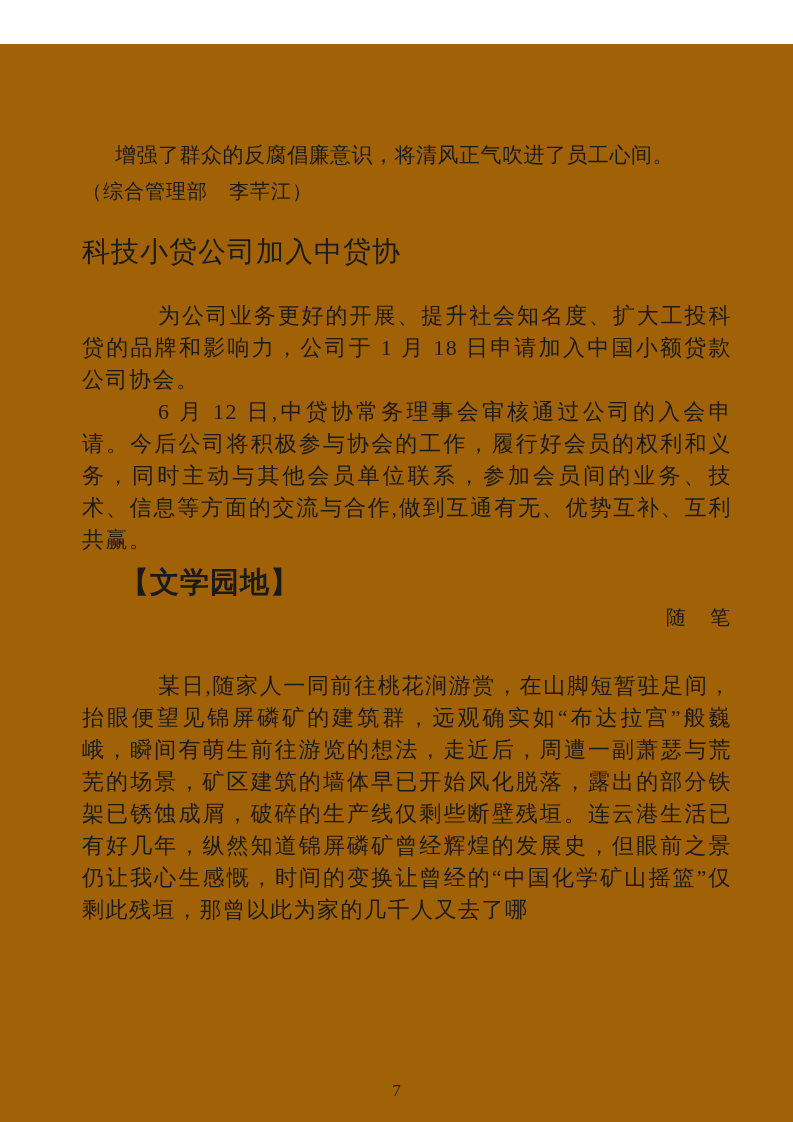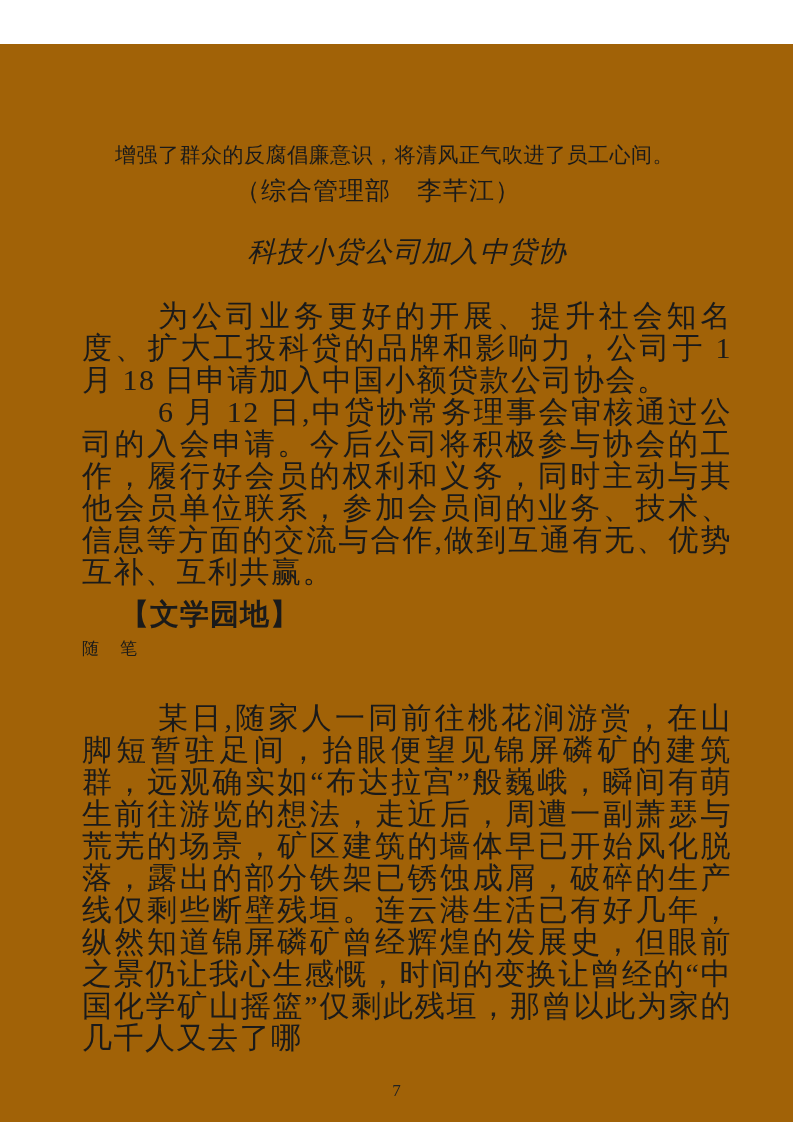--- a/index.html
+++ b/index.html
@@ -26,41 +26,40 @@
   
   .prev-end {
     margin: 0;
     font-size: 21px;
     line-height: 30px;
     text-indent: 33px;
     letter-spacing: 0.5px;
   }
   .attr {
     margin: 6px 0 0 0;
-    font-size: 25px;
+    font-size: 20px;
     line-height: 30px;
-    text-align: center;
+    text-align: left;
     letter-spacing: 1px;
   }
   .attr-intro {
     padding-right: 58px;
   }
   .article-title {
     margin: 28px 0 0 0;
     font-family: "Liberation Sans", "DejaVu Sans", sans-serif;
     font-weight: 500;
     font-size: 28px;
     line-height: 36px;
-    text-align: center;
+    text-align: left;
     letter-spacing: 1px;
-    font-style: italic;
   }
   .body-para {
     margin: 0;
-    font-size: 30px;
+    font-size: 22px;
     line-height: 32px;
     letter-spacing: 1.5px;
     text-align: justify;
     text-indent: 76px;
   }
   .first-para {
     margin-top: 30px;
   }
   .attr-float {
     float: right;
@@ -73,23 +72,23 @@
     padding-left: 38px;
     font-size: 29px;
     line-height: 28px;
     font-weight: bold;
     letter-spacing: 1px;
   }
   .essay-title {
     margin: 6px 0 0 0;
     font-family: "Liberation Sans", "DejaVu Sans", sans-serif;
     font-weight: normal;
-    font-size: 17px;
+    font-size: 20px;
     line-height: 30px;
-    text-align: left;
+    text-align: right;
     letter-spacing: 2px;
   }
   .essay-para {
     margin-top: 38px;
   }
   .page-number {
     position: absolute;
     left: 0;
     top: 1036px;
     width: 100%;

